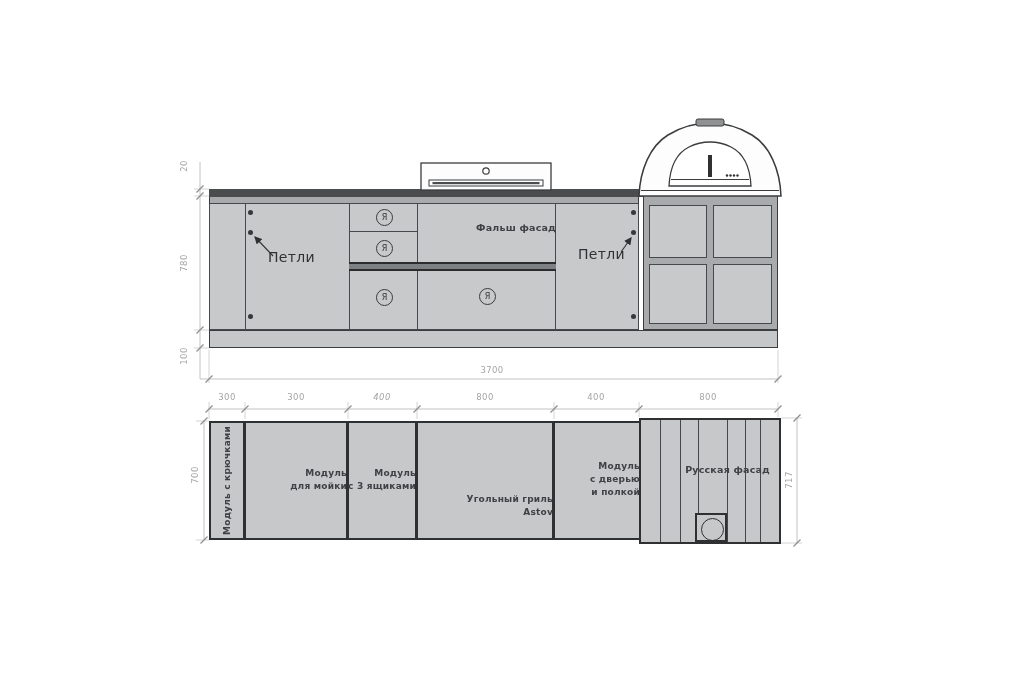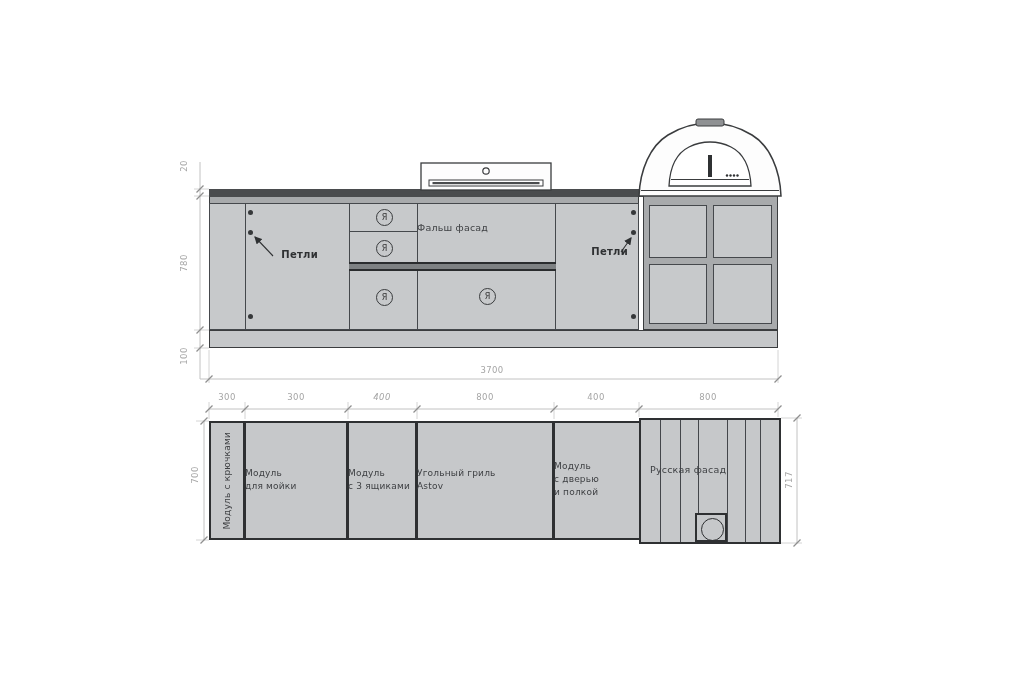--- a/index.html
+++ b/index.html
@@ -8,23 +8,23 @@
   .abs{position:absolute;box-sizing:border-box;}
   .panel{position:absolute;box-sizing:border-box;background:#c7c9cb;border:1px solid #45484c;}
   .body-frame{position:absolute;box-sizing:border-box;background:#a8aaac;border:1.5px solid #3a3c3e;}
   .countertop{position:absolute;box-sizing:border-box;background:#4a4c4e;}
   .sep-band{position:absolute;box-sizing:border-box;background:#7e8183;
             border-top:2px solid #2a2c2e;border-bottom:2px solid #2a2c2e;}
   .plinth{position:absolute;box-sizing:border-box;background:#c5c7c9;border:1.5px solid #3a3c3e;}
   .hinge-dot{position:absolute;width:5px;height:5px;border-radius:50%;background:#36383a;}
   .ya{position:absolute;width:15px;height:15px;border-radius:50%;border:1px solid #393b3d;
       display:flex;align-items:center;justify-content:center;font-size:8px;color:#333;background:transparent;}
-  .draw-label{position:absolute;color:#2f3133;font-size:10px;letter-spacing:0.3px;text-align:right;font-weight:bold;}
+  .draw-label{position:absolute;color:#2f3133;font-size:14px;letter-spacing:0.3px;text-align:left;}
   .mod-label{position:absolute;color:#3f4144;font-size:9px;line-height:1.45;letter-spacing:0.2px;
-             text-align:left;white-space:pre-line;}
+             text-align:right;white-space:pre-line;font-weight:bold;}
   .dim{position:absolute;color:#a5a5a5;font-size:8.5px;letter-spacing:0.4px;text-align:center;}
   .dim.v{width:34px;height:12px;display:flex;align-items:center;justify-content:center;transform:rotate(-90deg);}
   .plan-body{position:absolute;box-sizing:border-box;background:#c6c8ca;border:2px solid #2e3032;}
   .divider{position:absolute;background:#2e3032;}
   .plank{position:absolute;width:1px;background:#43464a;}
   .chimney{position:absolute;box-sizing:border-box;background:#c6c8ca;border:2px solid #2e3032;}
   .chimney-circle{position:absolute;width:21px;height:21px;border:1.5px solid #2e3032;border-radius:50%;
                   left:4px;top:3px;}
   .vtext{writing-mode:vertical-rl;transform:rotate(180deg);}
   svg.overlay{position:absolute;left:0;top:0;pointer-events:none;}
@@ -107,21 +107,21 @@
       </div>
     </div>
 
     <div class="abs" style="left:209px;top:421px;width:37px;height:119px;display:flex;align-items:center;justify-content:center;">
       <span class="vtext mod-label" style="position:static;">Модуль с крючками</span>
     </div>
     <div class="mod-label" style="left:245px;top:467px;width:102px;">Модуль
 для мойки</div>
     <div class="mod-label" style="left:348px;top:467px;width:68px;">Модуль
 с 3 ящиками</div>
-    <div class="mod-label" style="left:417px;top:467px;width:136px;">Угольный гриль
+    <div class="mod-label" style="left:417px;top:493px;width:136px;">Угольный гриль
 Astov</div>
     <div class="mod-label" style="left:554px;top:460px;width:86px;">Модуль
 с дверью
 и полкой</div>
     <div class="mod-label" style="left:650px;top:463px;width:120px;font-size:9.5px;">Русская фасад</div>
 
     <div class="dim" style="left:207px;top:392px;width:40px;">300</div>
     <div class="dim" style="left:276px;top:392px;width:40px;">300</div>
     <div class="dim" style="left:362px;top:392px;width:40px;font-style:italic;">400</div>
     <div class="dim" style="left:465px;top:392px;width:40px;">800</div>

